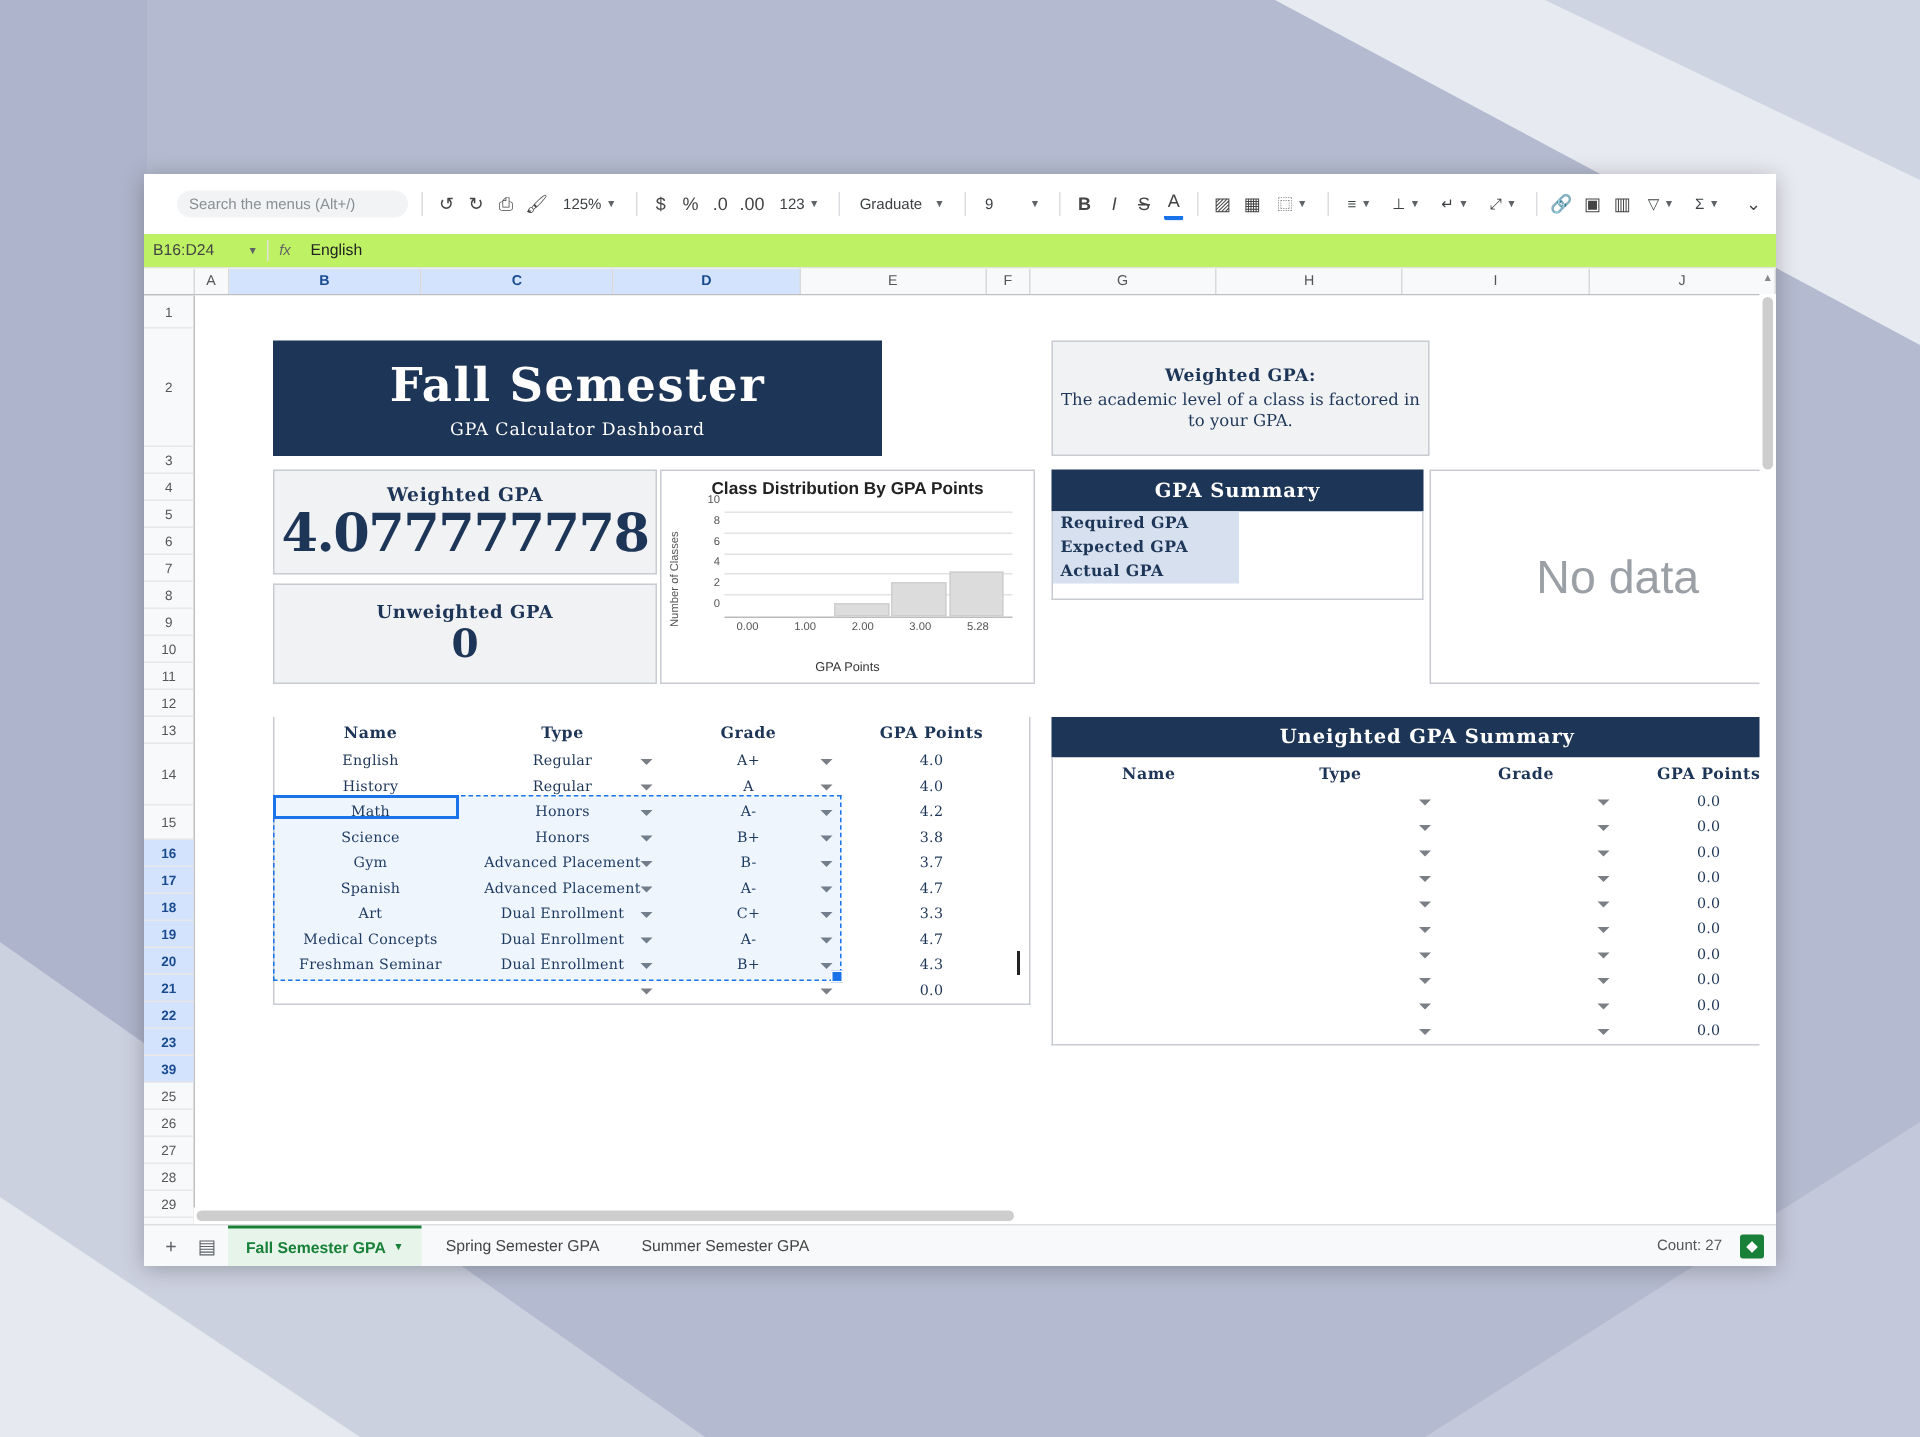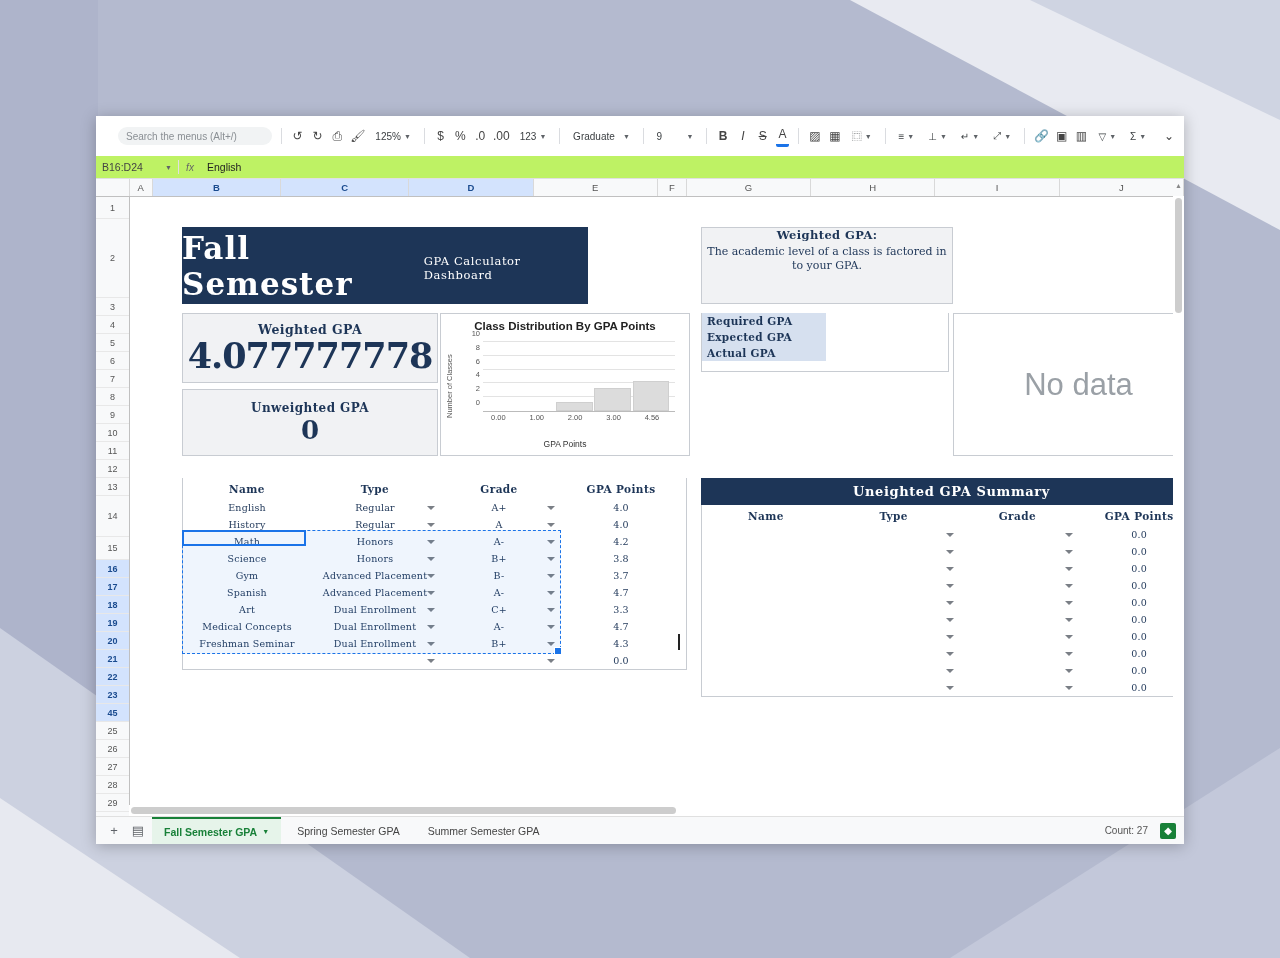--- a/index.html
+++ b/index.html
@@ -63,26 +63,26 @@
   .ch{border-right:1px solid #d9d9d9;display:flex;align-items:center;justify-content:center;}
   .ch.sel{background:#d3e3fd;color:#1a4b8f;font-weight:bold;}
   .body-row{display:flex;height:calc(100% - 17px);}
   .rowhead{width:33px;background:#f8f9fa;border-right:1px solid #c0c0c0;font-size:9px;color:#555;}
   .rh{display:flex;align-items:center;justify-content:center;border-bottom:1px solid #e8e8e8;}
   .rh.sel{background:#d3e3fd;color:#1a4b8f;font-weight:bold;}
   .canvas{position:relative;flex:1;background:#fff;overflow:hidden;}
 
   
   .title-card{position:absolute;left:52px;top:30px;width:406px;height:77px;background:#1d3557;
-    color:#fff;display:flex;flex-direction:row;align-items:center;justify-content:center;}
+    color:#fff;display:flex;flex-direction:column;align-items:center;justify-content:center;}
   .title-card .t1{font-family:"DejaVu Serif",serif;font-size:31px;font-weight:bold;letter-spacing:1px;}
   .title-card .t2{font-family:"DejaVu Serif",serif;font-size:11.5px;letter-spacing:.6px;margin-top:4px;}
 
   .note{position:absolute;top:30px;height:77px;background:#f1f2f4;border:1px solid #c8ccd2;
-    display:flex;flex-direction:column;align-items:center;
+    display:flex;flex-direction:column;align-items:center;justify-content:center;
     font-family:"DejaVu Serif",serif;color:#1d3557;text-align:center;padding:0 0;box-sizing:border-box;}
   .note .nh{font-size:11.5px;font-weight:bold;letter-spacing:.4px;margin-bottom:3px;}
   .note .nb{font-size:11px;line-height:14px;}
   .note1{left:571px;width:252px;}
   .note2{left:823px;width:249px;}
 
   .wcard{position:absolute;left:52px;top:116px;width:254px;height:68px;background:#f1f2f4;
     border:1px solid #c8ccd2;display:flex;flex-direction:column;align-items:center;justify-content:center;}
   .wcard .lbl{font-family:"DejaVu Serif",serif;font-size:12.5px;color:#1d3557;font-weight:bold;letter-spacing:.4px;}
   .wcard .val{font-family:"DejaVu Serif",serif;font-size:35px;color:#1d3557;font-weight:bold;letter-spacing:-1px;line-height:38px;}
@@ -292,21 +292,21 @@
         <div class="rh" style="height:40px">14</div>
         <div class="rh" style="height:22px">15</div>
         <div class="rh sel" style="height:17px">16</div>
         <div class="rh sel" style="height:17px">17</div>
         <div class="rh sel" style="height:17px">18</div>
         <div class="rh sel" style="height:17px">19</div>
         <div class="rh sel" style="height:17px">20</div>
         <div class="rh sel" style="height:17px">21</div>
         <div class="rh sel" style="height:17px">22</div>
         <div class="rh sel" style="height:17px">23</div>
-        <div class="rh sel" style="height:17px">45</div>
+        <div class="rh sel" style="height:17px">39</div>
         <div class="rh" style="height:17px">25</div>
         <div class="rh" style="height:17px">26</div>
         <div class="rh" style="height:17px">27</div>
         <div class="rh" style="height:17px">28</div>
         <div class="rh" style="height:17px">29</div>
         <div class="rh" style="height:17px">30</div>
 
       </div>
 
       <div class="canvas">
@@ -348,27 +348,28 @@
               <div class="yt" style="bottom:0%">0</div>
 
               <div class="bar" style="left:38%;width:18%;height:10%"></div>
               <div class="bar" style="left:58%;width:18%;height:30%"></div>
               <div class="bar" style="left:78%;width:18%;height:40%"></div>
 
               <div class="xt" style="left:8%">0.00</div>
               <div class="xt" style="left:28%">1.00</div>
               <div class="xt" style="left:48%">2.00</div>
               <div class="xt" style="left:68%">3.00</div>
-              <div class="xt" style="left:88%">4.56</div>
+              <div class="xt" style="left:88%">5.28</div>
             </div>
           </div>
           <div style="text-align:center;font-size:8.5px;color:#333;margin-top:13px;">GPA Points</div>
         </div>
 
         <div class="sumbox">
+          <div class="sumhdr">GPA Summary</div>
           <div class="sumbody">
             <div class="sumfill"></div>
             <div class="sumrow">
                 <span>Required GPA</span>
               </div>
             <div class="sumrow">
                 <span>Expected GPA</span>
               </div>
             <div class="sumrow">
                 <span>Actual GPA</span>

